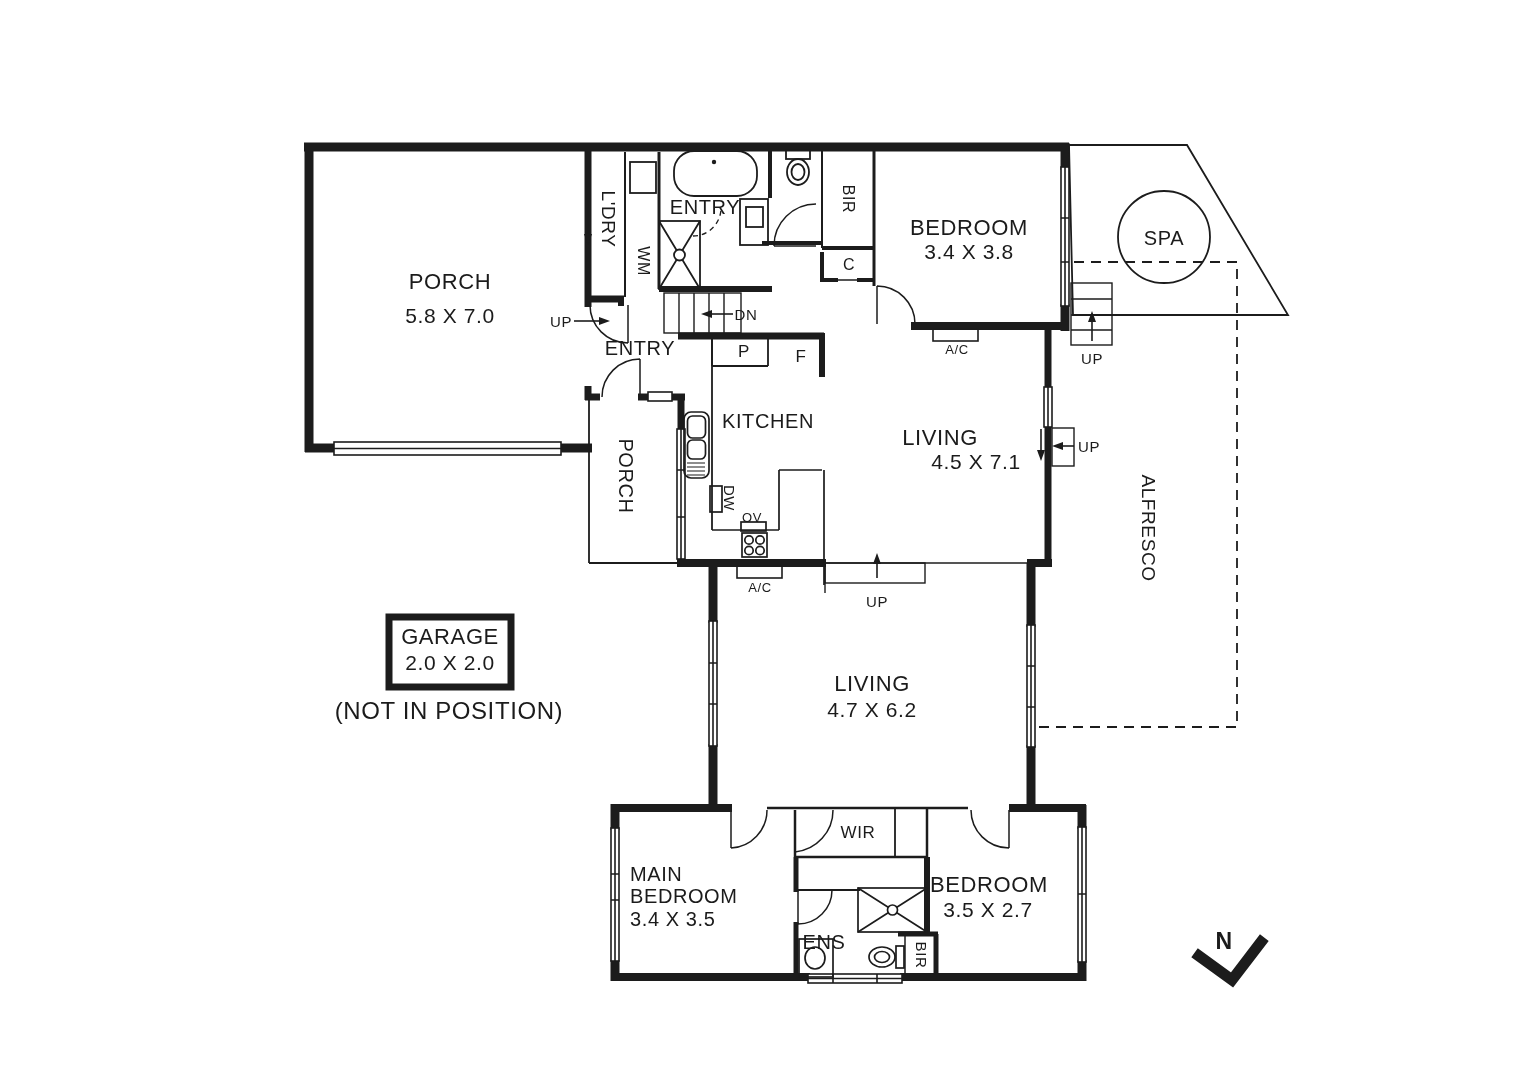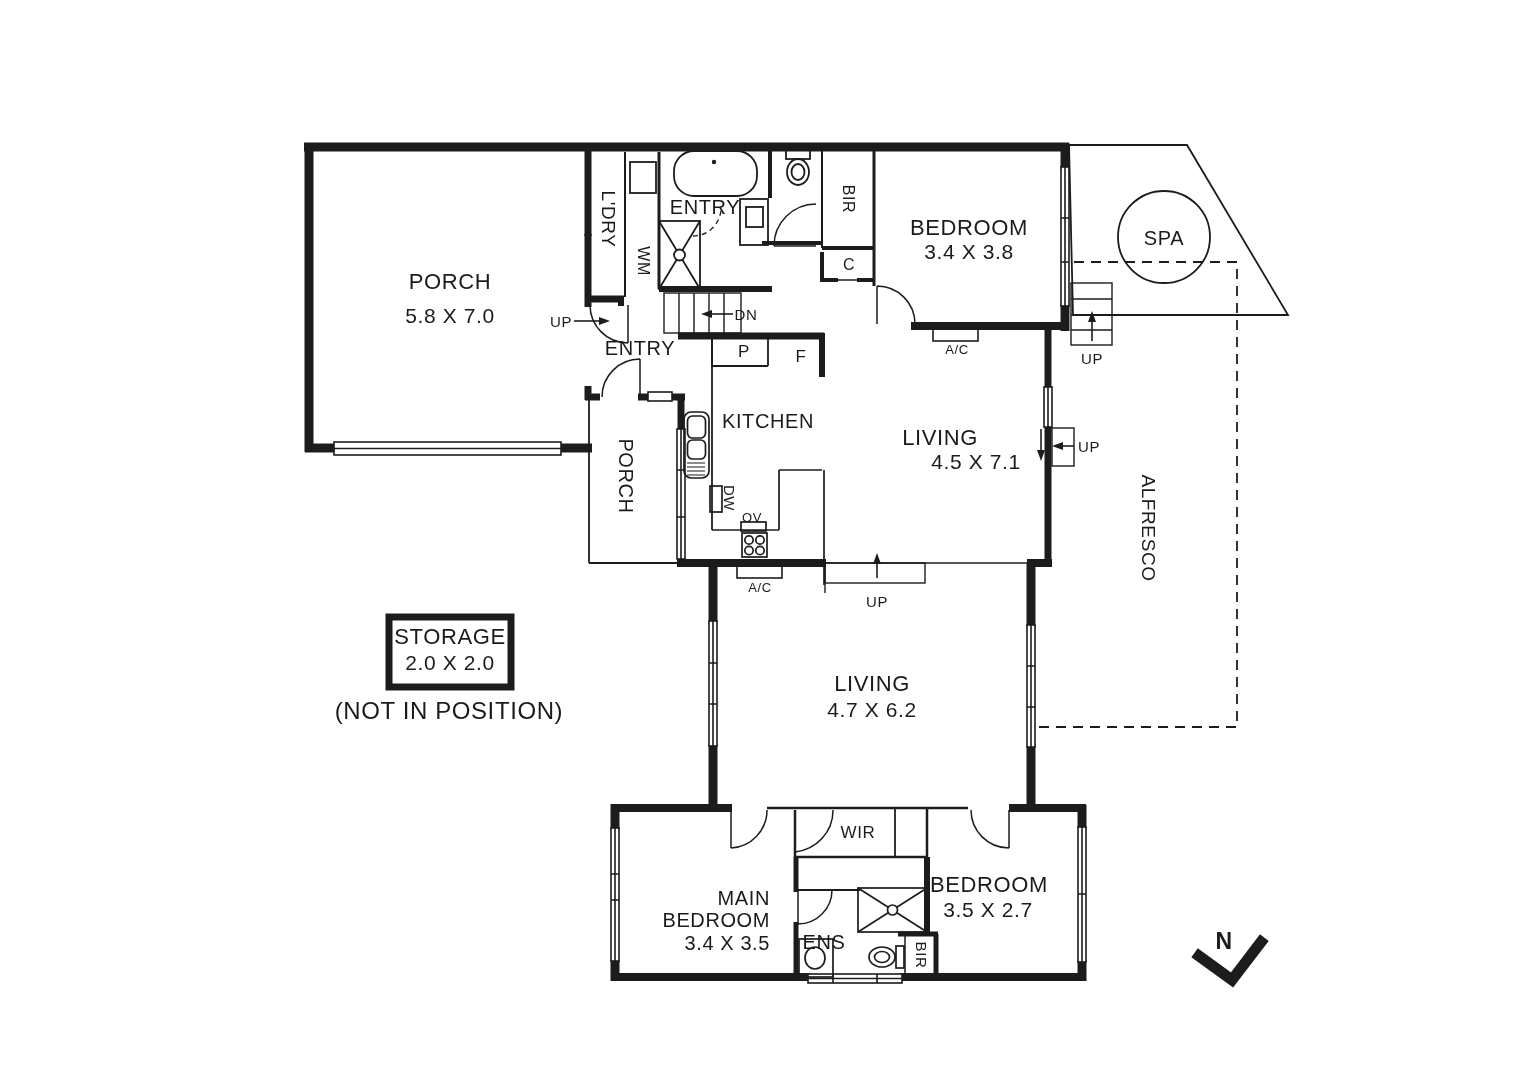--- a/index.html
+++ b/index.html
@@ -6,21 +6,21 @@
   #stage{position:relative;width:1529px;height:1080px;background:#ffffff;overflow:hidden;
          font-family:"Liberation Sans",sans-serif;}
   #plan-svg{position:absolute;left:0;top:0;}
   .lbl{position:absolute;color:#1b1b1b;transform:translate(-50%,-50%);
        white-space:nowrap;letter-spacing:.6px;line-height:1;}
   .rot{transform:translate(-50%,-50%) rotate(90deg);}
   .s13{font-size:13px}.s15{font-size:15px}.s16{font-size:16px}.s17{font-size:17px}
   .s18{font-size:24px}.s19{font-size:19px}.s20{font-size:20px}.s21{font-size:21px}
   .s22{font-size:22px}.s23{font-size:23px}
   .bold{font-weight:bold}
-  .multiline{white-space:normal;width:140px;text-align:right;line-height:22px;margin-top:24px;}
+  .multiline{white-space:normal;width:140px;text-align:left;line-height:22px;}
   .multiline .dims{margin-top:1px;}
 </style>
 </head>
 <body>
 
 <div id="stage">
 
 <svg id="plan-svg" width="1529" height="1080" viewBox="0 0 1529 1080">
   <g stroke="#1c1c1c" fill="none">
 
@@ -307,21 +307,21 @@
 <div class="lbl s20" style="left:768px;top:421px">KITCHEN</div>
 <div class="lbl s22" style="left:940px;top:438px">LIVING</div>
 <div class="lbl s21" style="left:976px;top:461px">4.5 X 7.1</div>
 <div class="lbl s20 rot" style="left:626px;top:476px">PORCH</div>
 <div class="lbl s15 rot" style="left:729px;top:498px">DW</div>
 <div class="lbl s13" style="left:752px;top:517px">OV</div>
 <div class="lbl s15" style="left:1089px;top:446px">UP</div>
 <div class="lbl s19 rot" style="left:1148px;top:528px">ALFRESCO</div>
 <div class="lbl s13" style="left:760px;top:587px">A/C</div>
 <div class="lbl s15" style="left:877px;top:601px">UP</div>
-<div class="lbl s22" style="left:450px;top:637px">STORAGE</div>
+<div class="lbl s22" style="left:450px;top:637px">GARAGE</div>
 <div class="lbl s21" style="left:450px;top:662px">2.0 X 2.0</div>
 <div class="lbl s18" style="left:449px;top:711px">(NOT IN POSITION)</div>
 <div class="lbl s22" style="left:872px;top:684px">LIVING</div>
 <div class="lbl s21" style="left:872px;top:709px">4.7 X 6.2</div>
 <div class="lbl s20 multiline" style="left:700px;top:896px">
   <div>MAIN BEDROOM</div>
   <div class="dims">3.4 X 3.5</div>
 </div>
 <div class="lbl s17" style="left:858px;top:832px">WIR</div>
 <div class="lbl s22" style="left:989px;top:885px">BEDROOM</div>

